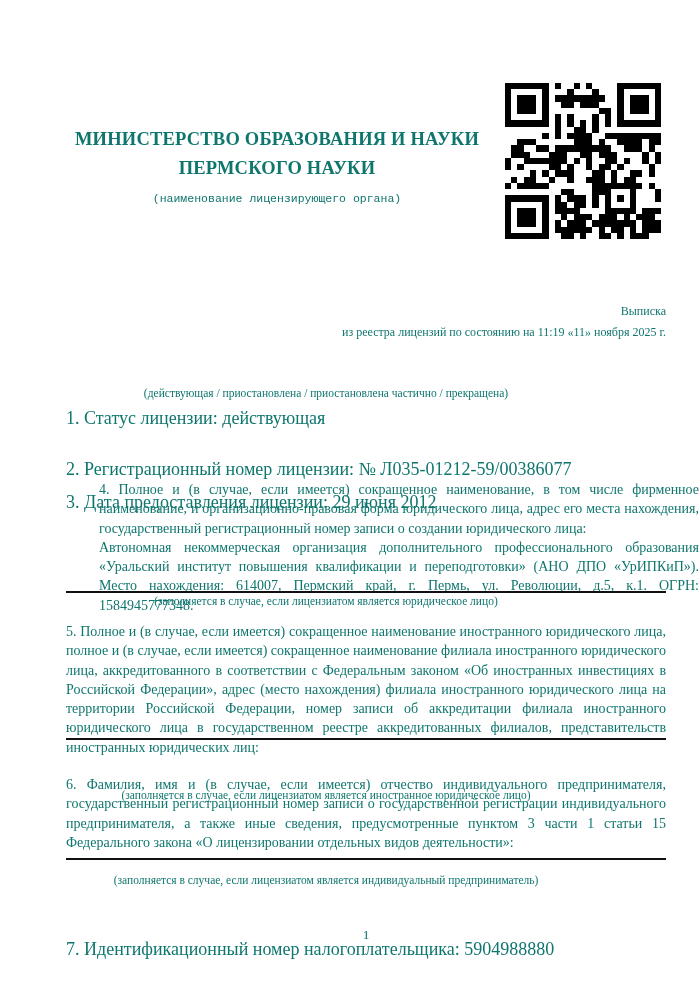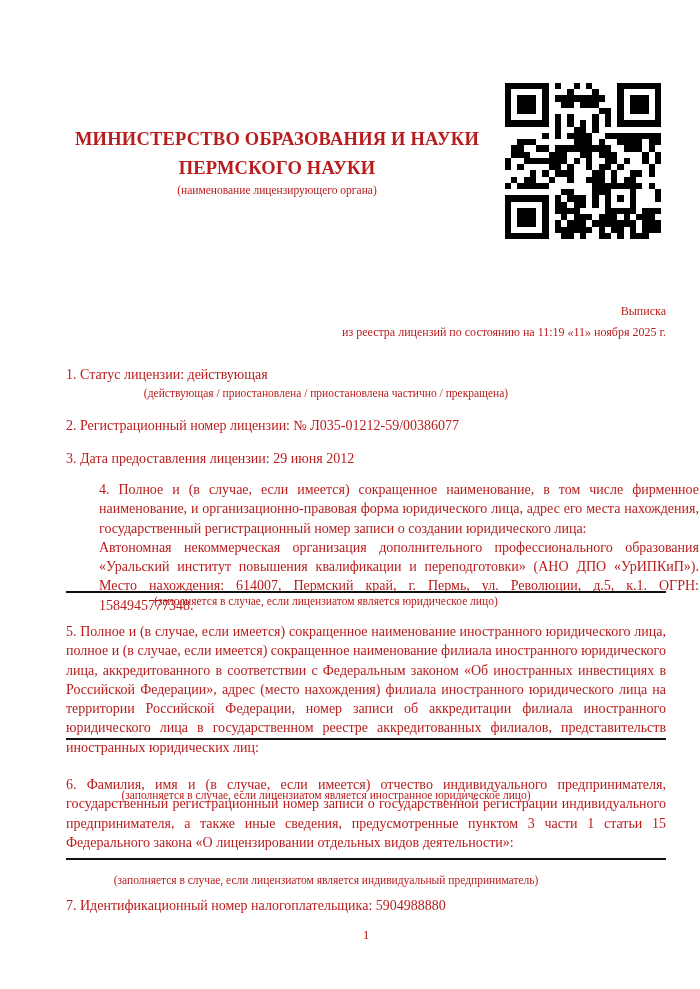--- a/index.html
+++ b/index.html
@@ -2,57 +2,58 @@
 <html lang="ru"><head>
 <meta charset="utf-8">
 <style>
   html, body { margin: 0; padding: 0; background: #ffffff; }
   .page {
     position: relative;
     width: 700px;
     height: 989px;
     background: #ffffff;
     font-family: "Liberation Serif", serif;
-    color: #b91c1c;
+    color: #0f766e;
     overflow: hidden;
   }
   .abs { position: absolute; }
 
   
   .header-block {
     left: 66px; top: 125px; width: 422px;
     text-align: center;
   }
   .ministry-line {
     font-weight: bold;
     font-size: 18.5px;
     line-height: 29px;
     letter-spacing: 0.2px;
   }
   .header-caption {
-    margin-top: 0;
+    margin-top: 8px;
     font-size: 11.5px;
     line-height: 15px;
+    font-family: Liberation Mono, monospace;
   }
 
   
   .qr-box { left: 505px; top: 83px; width: 156px; height: 156px; }
   .qr-box svg { display: block; width: 156px; height: 156px; }
 
   
   .title-block {
     left: 66px; top: 301px; width: 600px;
     text-align: right;
     font-size: 12px;
     line-height: 21px;
   }
 
   
   .content { left: 66px; width: 600px; }
-  .line-item { font-size: 14px; line-height: 19.3px; }
+  .line-item { font-size: 18px; line-height: 19.3px; margin-top: 44px; }
   .para { font-size: 14px; line-height: 19.3px; text-align: justify; }
   .form-caption {
     font-size: 11.5px;
     line-height: 15px;
     text-align: center;
   }
   .caption-offset { padding-right: 80px; box-sizing: border-box; }
   .rule { border-top: 2px solid #101010; height: 0; }
 
   #item1 { top: 365px; }

